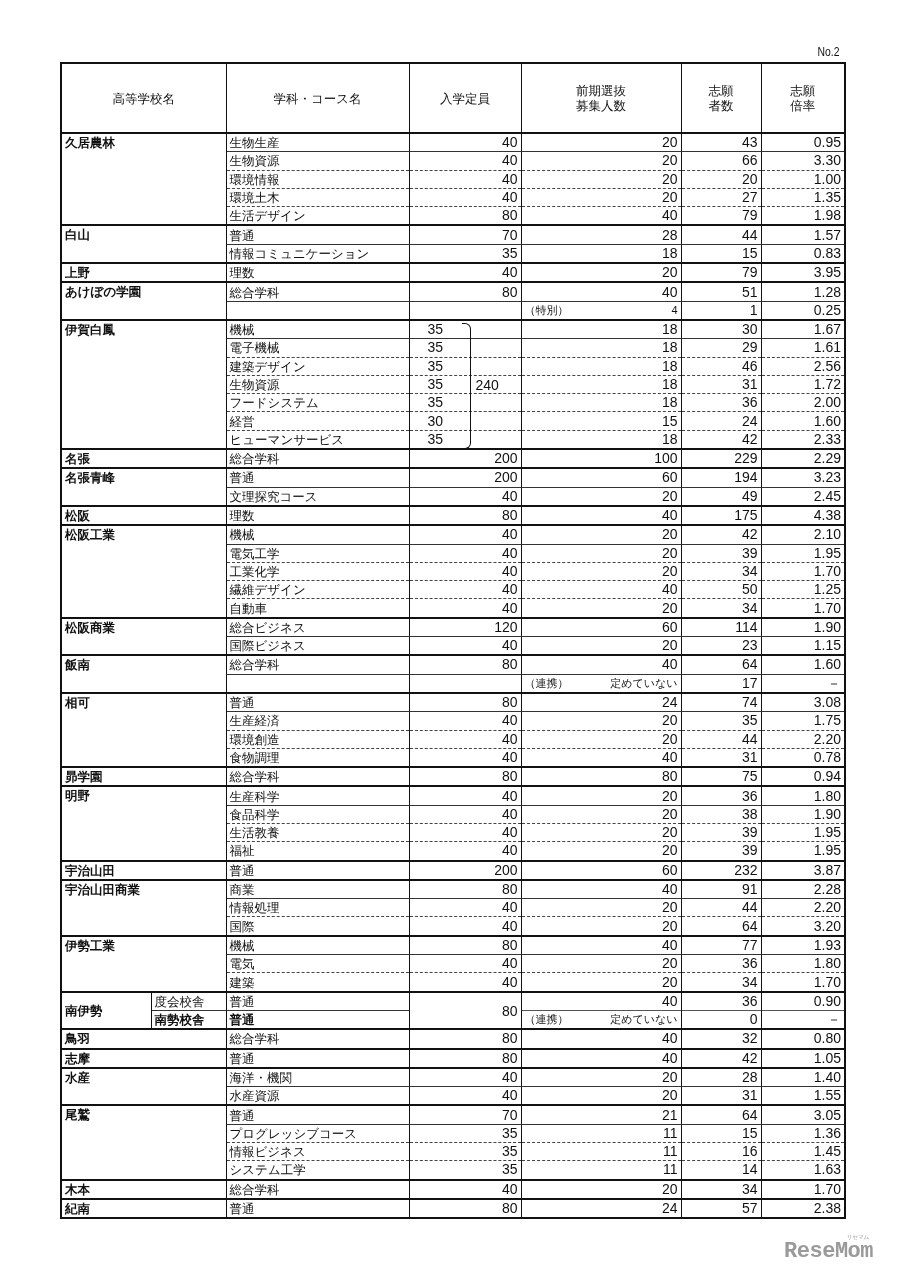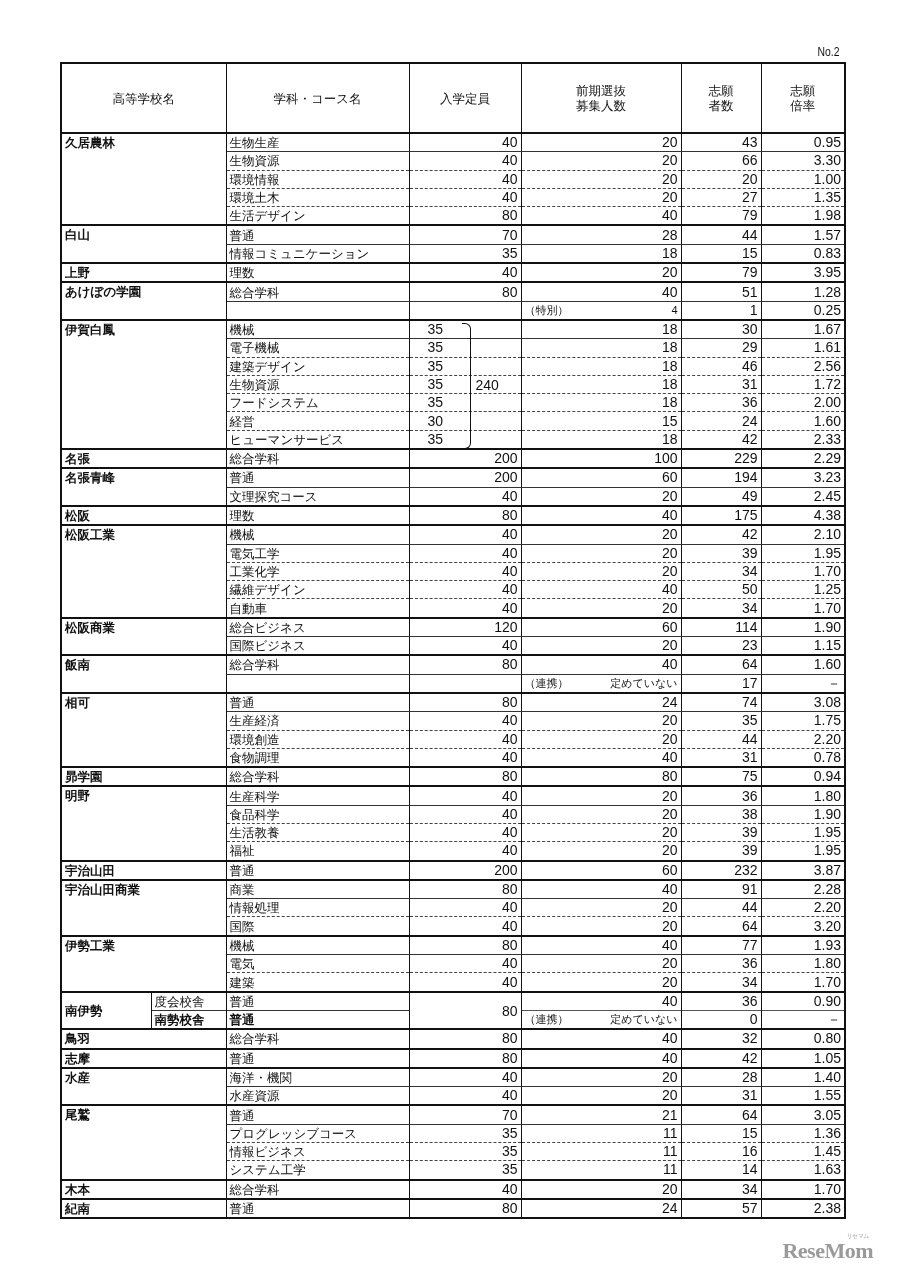--- a/index.html
+++ b/index.html
@@ -11,21 +11,21 @@
   td.num { text-align:right; font-family:"Liberation Sans Narrow","Liberation Sans", sans-serif; font-size:14px; padding-right:5px; }
   td.sch { vertical-align:top;font-weight:bold; }
   tr.grp-start td { border-top:2.5px solid #111; }
   tr.sub td.ul { border-bottom:1px dashed #444; }
   td.ul { border-bottom:1px solid #333; }
   td.note { font-size:11px;margin-left:8px; }
   .note-inner { display:flex; justify-content:space-between; align-items:center; }
   .bracket-cell { position:relative; }
   .brace { position:absolute; left:52px; top:2px; bottom:2px; width:8px; border-right:1.2px solid #111; border-top:1.2px solid #111; border-bottom:1.2px solid #111; border-radius:0 6px 6px 0; }
   .brace-total { position:absolute; left:66px; top:50%; transform:translateY(-50%); font-size:14px; font-family:Liberation Sans, sans-serif; }
-  .logo { position:absolute; right:32px; bottom:16px; font-family:Liberation Serif, serif; font-weight:bold; font-size:22px; color:#9a9a9a; letter-spacing:-0.5px; }
+  .logo { position:absolute; right:32px; bottom:16px; font-family:Liberation Mono, monospace; font-weight:bold; font-size:22px; color:#9a9a9a; letter-spacing:-0.5px; }
   .logo small { position:absolute; right:4px; top:-6px; font-size:6px; font-weight:normal; }
 </style>
 </head>
 <body>
 
 <div class="page-no">No.2</div>
 
 <table class="main">
   <colgroup>
     <col style="width:90px">

